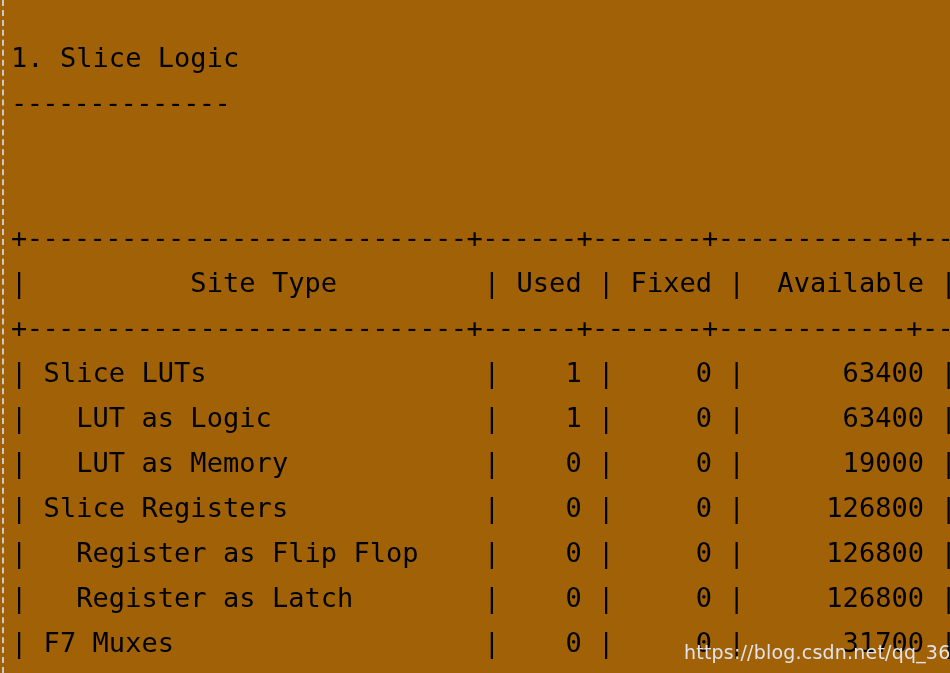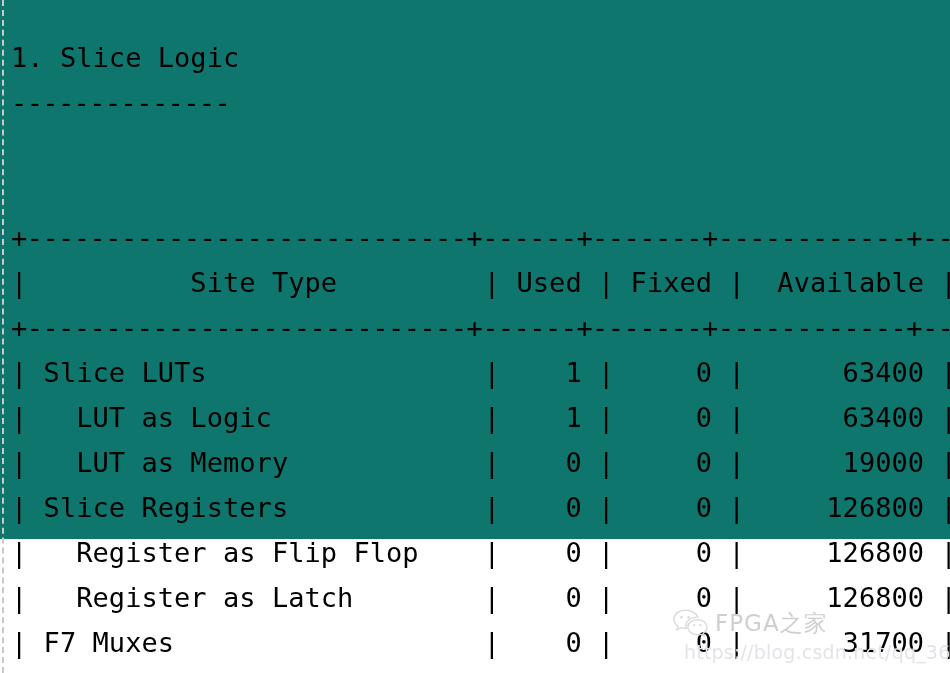--- a/index.html
+++ b/index.html
@@ -10,22 +10,22 @@
   body {
     width: 950px;
     height: 673px;
     overflow: hidden;
     font-family: "DejaVu Sans Mono", "Liberation Mono", monospace;
   }
 
   #page {
     position: relative;
     width: 950px;
-    height: 539px;
-    background: #0f766e;
+    height: 673px;
+    background: #a16207;
   }
 
   
   .left-rule {
     position: absolute;
     left: 2px;
     top: 0;
     width: 0;
     height: 673px;
     border-left: 2px dashed #c9c9c9;
@@ -98,33 +98,16 @@
 </head>
 <body>
 
 <div id="page">
 
   <div class="left-rule"></div>
 
   <pre class="report"><span class="title-line">1. Slice Logic</span><span class="rule-line">--------------</span><span class="blank-line"> </span><span class="blank-line"> </span><span class="border-line">+----------------------------+------+-------+------------+-------+</span><span class="head-line">|          Site Type         | Used | Fixed |  Available | Util% |</span><span class="border-line">+----------------------------+------+-------+------------+-------+</span><span class="data-line">| Slice LUTs                 |    1 |     0 |      63400 | &lt;0.01 |</span><span class="data-line">|   LUT as Logic             |    1 |     0 |      63400 | &lt;0.01 |</span><span class="data-line">|   LUT as Memory            |    0 |     0 |      19000 |  0.00 |</span><span class="data-line">| Slice Registers            |    0 |     0 |     126800 |  0.00 |</span><span class="data-line">|   Register as Flip Flop    |    0 |     0 |     126800 |  0.00 |</span><span class="data-line">|   Register as Latch        |    0 |     0 |     126800 |  0.00 |</span><span class="data-line">| F7 Muxes                   |    0 |     0 |      31700 |  0.00 |</span><span class="data-line">| F8 Muxes                   |    0 |     0 |      15850 |  0.00 |</span></pre>
 
   <div class="watermark">
-    <div class="wm-badge">
-      <span class="wm-logo">
-        <svg width="36" height="30" viewBox="0 0 36 30" xmlns="http://www.w3.org/2000/svg">
-          <g fill="none" stroke="#d8d8d8" stroke-width="1.3">
-            <path d="M13.2 2.2C6.9 2.2 1.8 6.3 1.8 11.3c0 2.8 1.6 5.3 4.2 7l-1.1 3.4 3.9-2a14 14 0 0 0 4.4.7c.4 0 .8 0 1.2-.05-.3-.8-.45-1.6-.45-2.45 0-4.8 4.8-8.7 10.7-8.7.4 0 .8.02 1.2.06C24.8 5.6 19.6 2.2 13.2 2.2z"></path>
-            <path d="M35 19.2c0-4.2-4.3-7.6-9.6-7.6s-9.6 3.4-9.6 7.6c0 4.2 4.3 7.6 9.6 7.6 1.2 0 2.3-.17 3.4-.5l3.2 1.7-.9-2.8c2.4-1.4 3.9-3.6 3.9-6z"></path>
-          </g>
-          <g fill="#d8d8d8">
-            <circle cx="9.5" cy="9.2" r="1.25"></circle>
-            <circle cx="16.6" cy="9.2" r="1.25"></circle>
-            <circle cx="22.2" cy="17.2" r="1.1"></circle>
-            <circle cx="28.3" cy="17.2" r="1.1"></circle>
-          </g>
-        </svg>
-      </span>
-      <span class="wm-text">FPGA之家</span>
-    </div>
     <div class="wm-url">https://blog.csdn.net/qq_36215315</div>
   </div>
 
 </div>
 
 </body></html>

